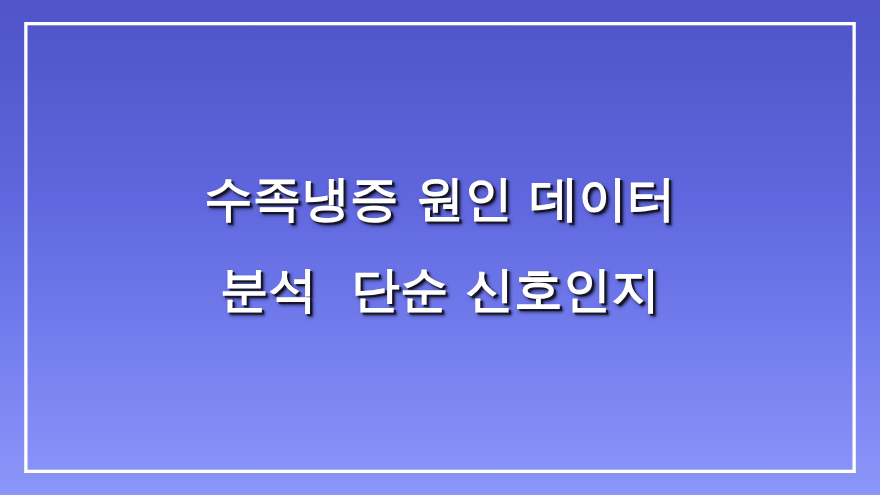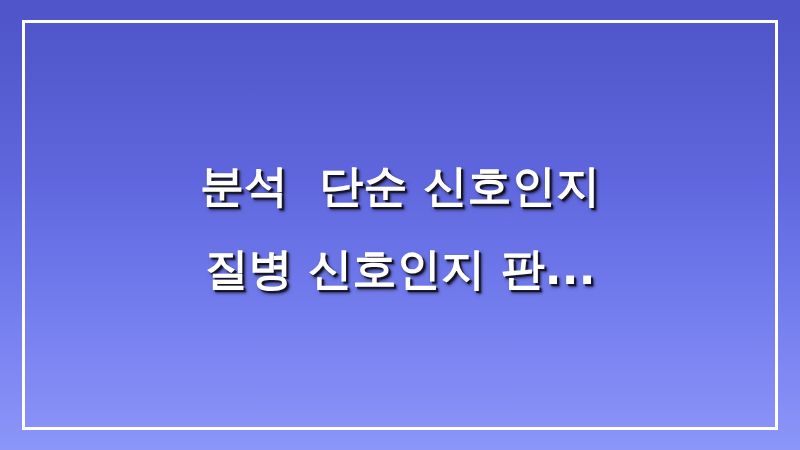--- a/index.html
+++ b/index.html
@@ -81,19 +81,19 @@
 </style>
 </head>
 <body>
 
 <div class="thumbnail-card">
 
   <div class="inner-frame"></div>
 
   <div class="headline-block">
 
+    <span class="headline-line line-1">수족냉증 원인 데이터</span>
 
     <span class="headline-line line-2">분석  단순 신호인지</span>
 
-    <span class="headline-line line-3">질병 신호인지 판...</span>
 
   </div>
 </div>
 
 </body></html>

